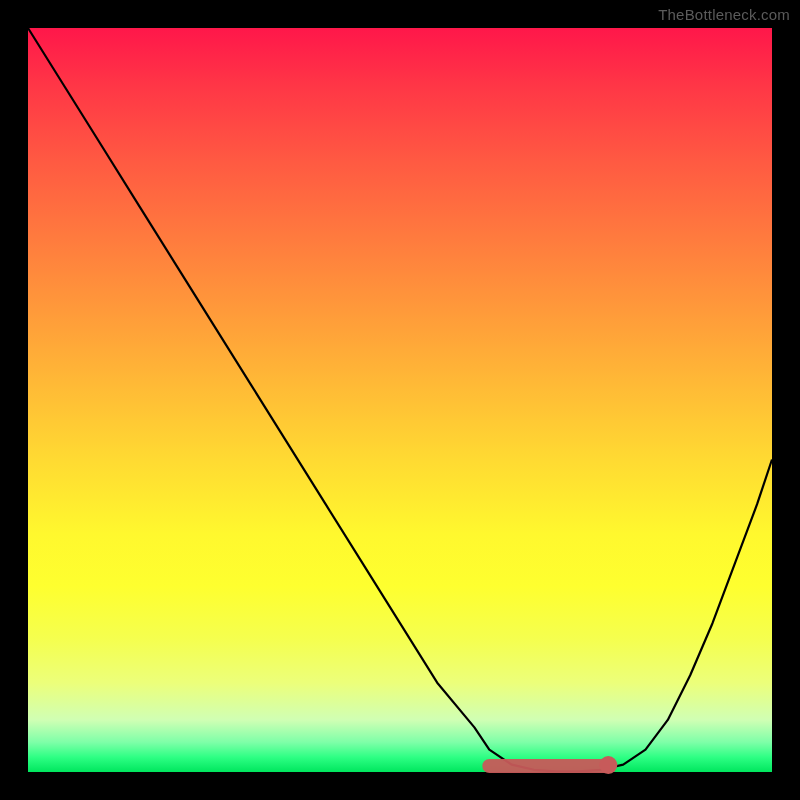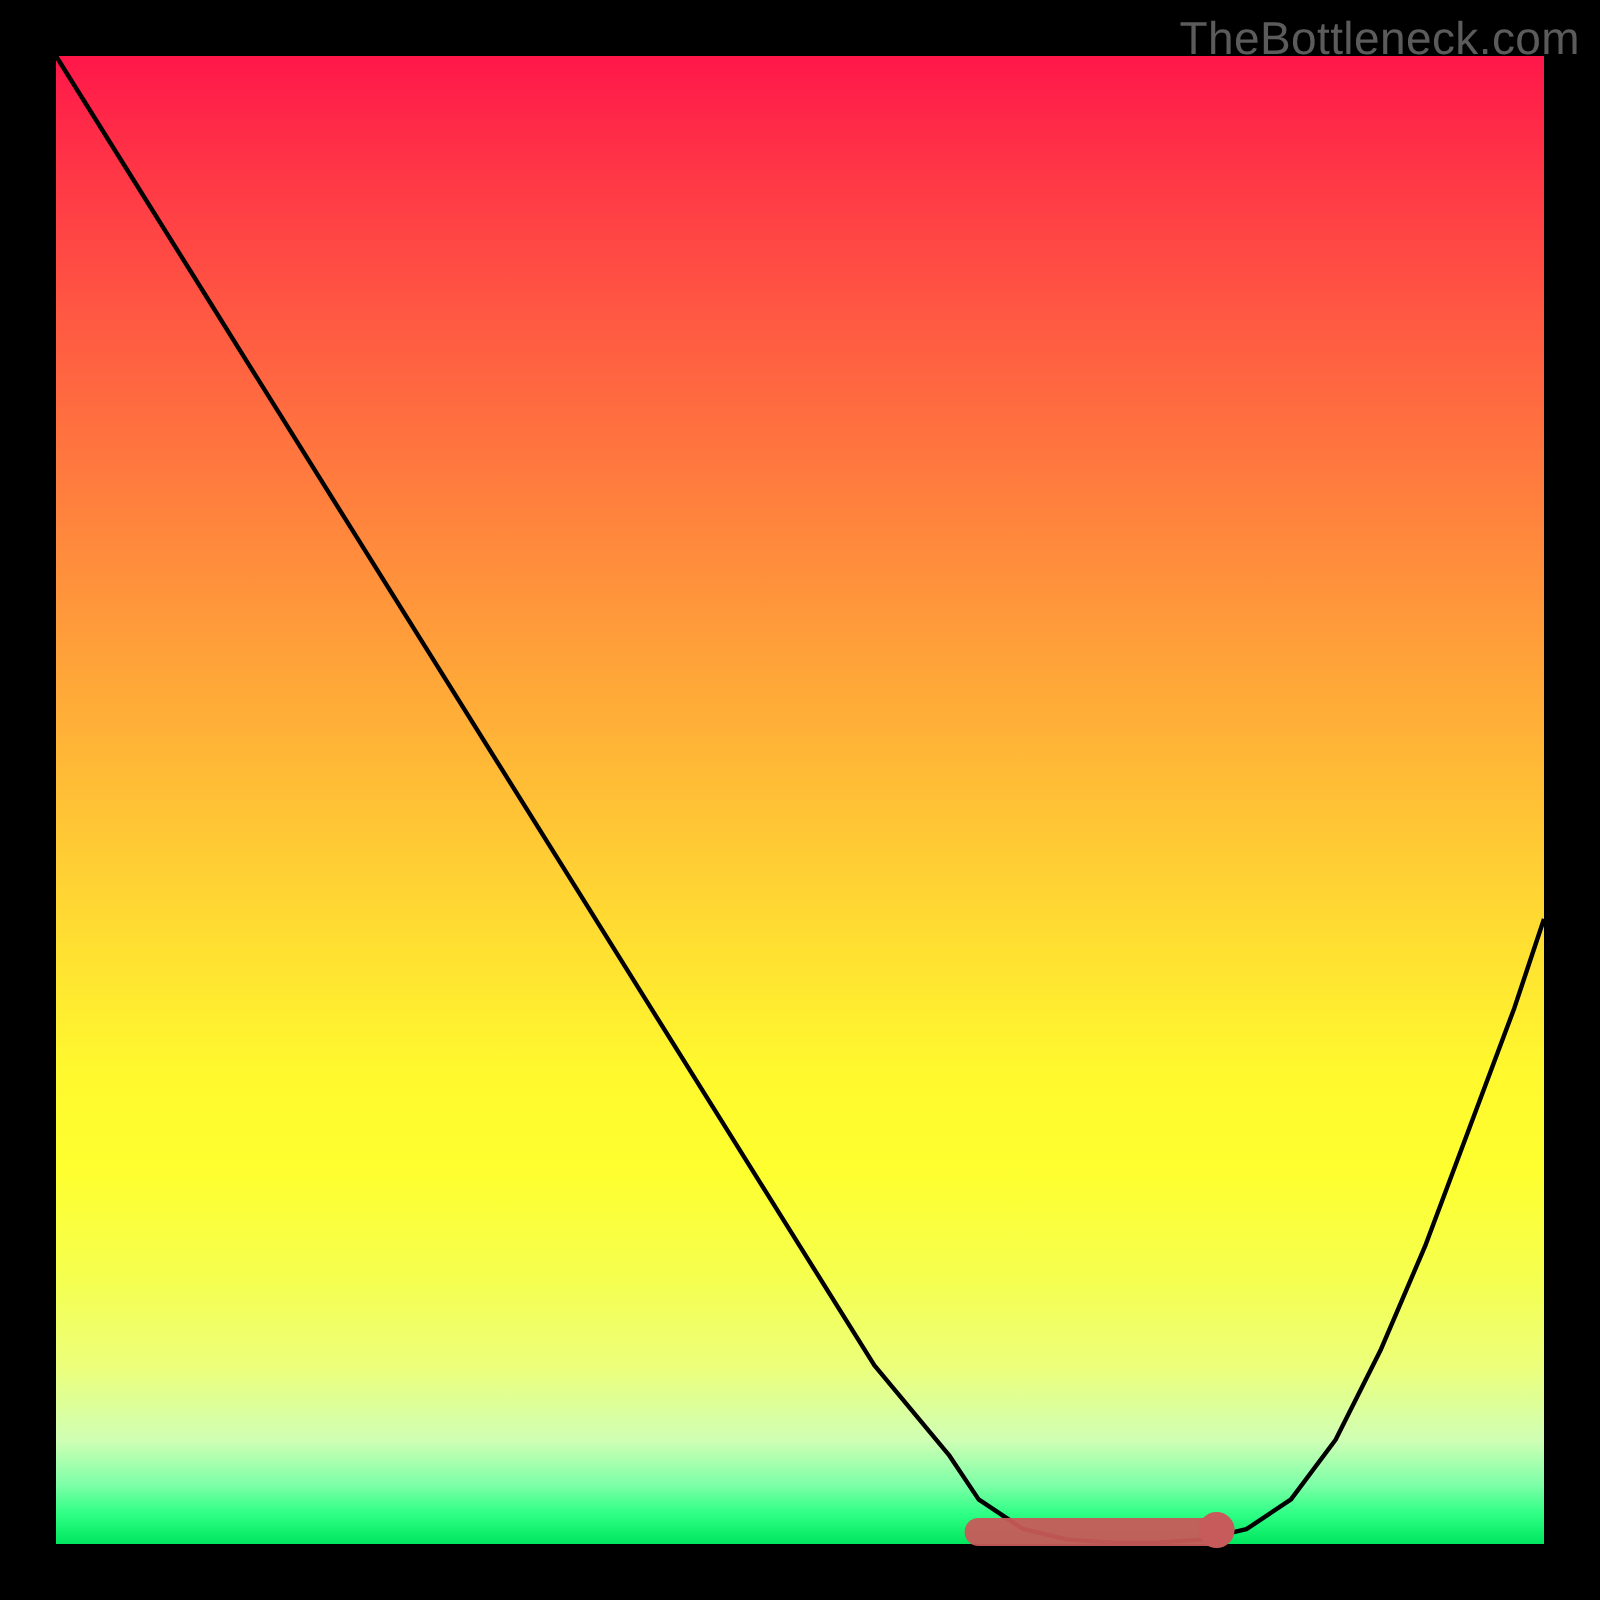--- a/index.html
+++ b/index.html
@@ -38,21 +38,21 @@
       #7effa8 96%,
       #2eff84 98%,
       #00e65e 100%
     );
   }
   .watermark {
     position: absolute;
     top: 6px;
     right: 10px;
     font-family: Arial, Helvetica, sans-serif;
-    font-size: 23px;
+    font-size: 15px;
     font-weight: 500;
     color: #5b5b5b;
     letter-spacing: 0.2px;
   }
   svg.curve {
     position: absolute;
     left: 0;
     top: 0;
     width: 744px;
     height: 744px;

